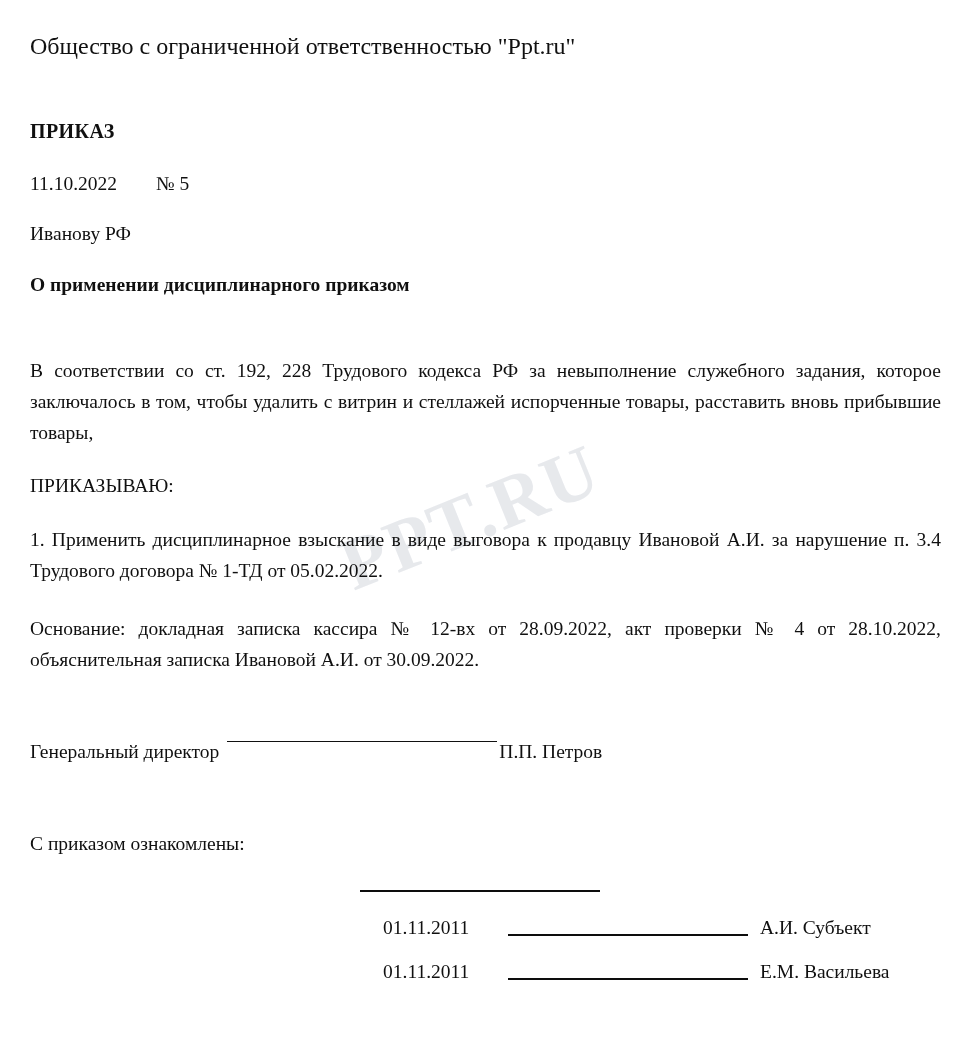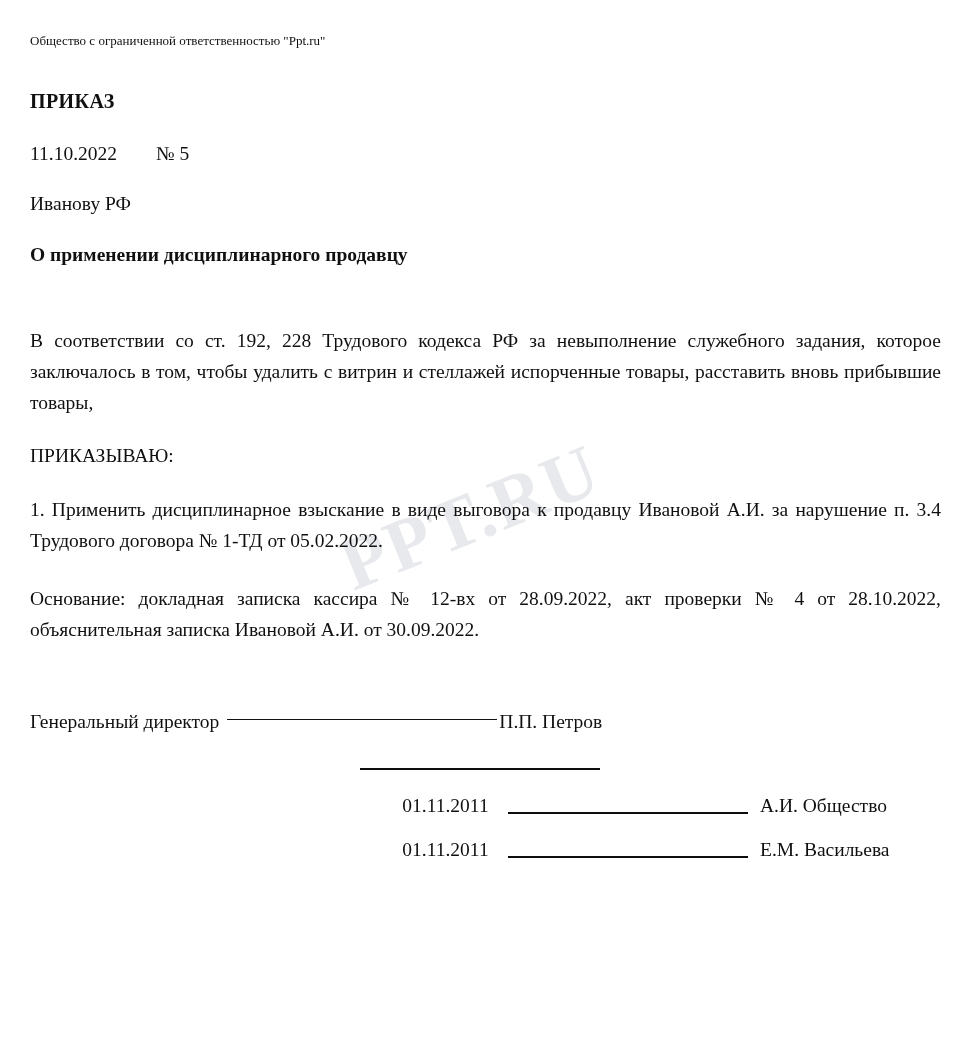--- a/index.html
+++ b/index.html
@@ -51,24 +51,24 @@
     padding: 0 20px 0 30px;
     box-sizing: border-box;
     width: 961px;
   }
   .doc-line {
     font-size: 19.5px;
     line-height: 1.0;
   }
   .org {
     margin-top: 34px;
-    font-size: 13px;
+    font-size: 24px;
   }
   .order-word {
-    margin-top: 43px;
+    margin-top: 62px;
     font-size: 20px;
     font-weight: 700;
     letter-spacing: 0.4px;
   }
   .meta-row {
     margin-top: 30px;
     font-size: 19.5px;
     white-space: pre;
   }
   .region {
@@ -106,21 +106,21 @@
     font-size: 19.5px;
     line-height: 31px;
     text-align: justify;
     text-justify: inter-word;
   }
   
   .director-row {
     margin-top: 66px;
     font-size: 19.5px;
     display: flex;
-    align-items: center;
+    align-items: flex-start;
     white-space: nowrap;
   }
   .director-row .title-text { }
   .sig-rule {
     display: inline-block;
     width: 270px;
     border-bottom: 1.6px solid #111;
     margin: 0 2px 5px 8px;
     height: 0;
   }
@@ -141,21 +141,20 @@
     flex: 0 0 240px;
     width: 240px;
     border-bottom: 2px solid #0d0d0d;
     height: 0;
     margin-bottom: 3px;
   }
   .ack-row {
     display: flex;
     align-items: flex-end;
     height: 44px;
-    text-align: center;
   }
   .ack-date {
     flex: 0 0 148px;
     width: 148px;
     font-size: 19.5px;
     padding-left: 23px;
     box-sizing: border-box;
     white-space: nowrap;
   }
   .ack-name {
@@ -180,48 +179,49 @@
   <div id="content">
 
     <div class="org doc-line">Общество с ограниченной ответственностью "Ppt.ru"</div>
 
     <div class="order-word">ПРИКАЗ</div>
 
     <div class="meta-row">11.10.2022        № 5</div>
 
     <div class="region">Иванову РФ</div>
 
-    <div class="subject">О применении дисциплинарного продавцу</div>
+    <div class="subject">О применении дисциплинарного приказом</div>
 
     <div class="para first-para">В соответствии со ст. 192, 228 Трудового кодекса РФ за невыполнение служебного задания, которое заключалось в том, чтобы удалить с витрин и стеллажей испорченные товары, расставить вновь прибывшие товары,</div>
 
     <div class="order-verb">ПРИКАЗЫВАЮ:</div>
 
     <div class="item">1. Применить дисциплинарное взыскание в виде выговора к продавцу Ивановой А.И. за нарушение п. 3.4 Трудового договора № 1-ТД от 05.02.2022.</div>
 
 
     <div class="basis">Основание: докладная записка кассира № 12-вх от 28.09.2022, акт проверки № 4 от 28.10.2022, объяснительная записка Ивановой А.И. от 30.09.2022.</div>
 
     <div class="director-row">
       <span class="title-text">Генеральный директор</span>
       <span class="sig-rule"></span>
       <span class="sig-name">П.П. Петров</span>
     </div>
 
+    <div class="ack-head">С приказом ознакомлены:</div>
 
     <div class="ack-block">
 
       <div class="ack-topline-row ack-offset">
         <span class="ack-rule"></span>
       </div>
 
       <div class="ack-row ack-offset">
         <span class="ack-date">01.11.2011</span>
         <span class="ack-rule"></span>
-        <span class="ack-name">А.И. Общество</span>
+        <span class="ack-name">А.И. Субъект</span>
       </div>
 
       <div class="ack-row ack-offset">
         <span class="ack-date">01.11.2011</span>
         <span class="ack-rule"></span>
         <span class="ack-name">Е.М. Васильева</span>
       </div>
 
     </div>
 

